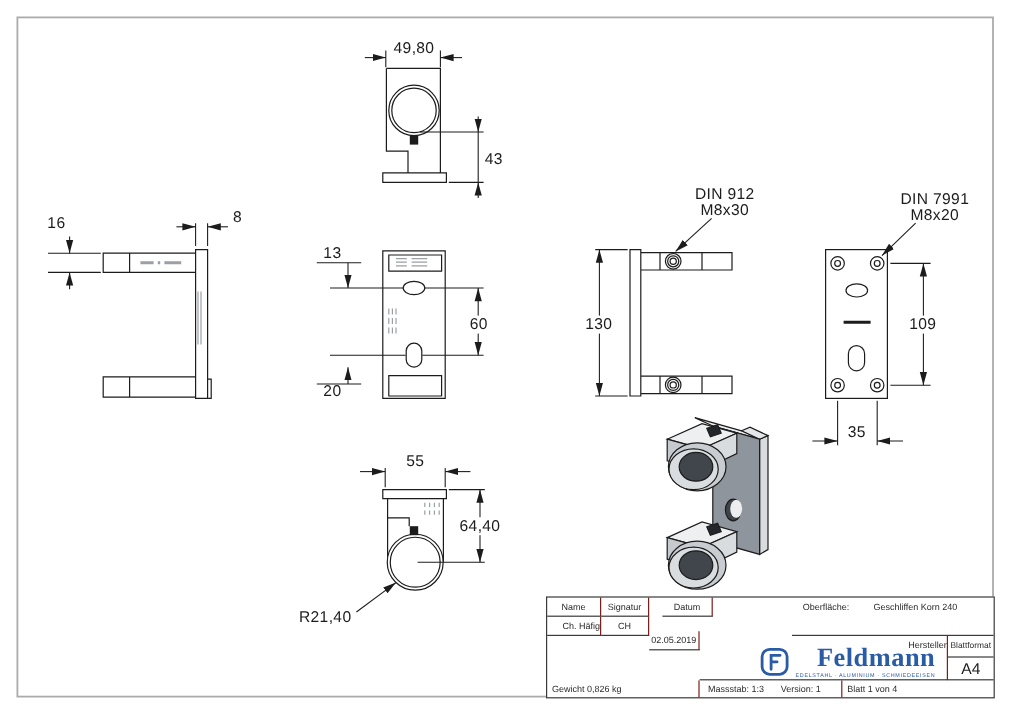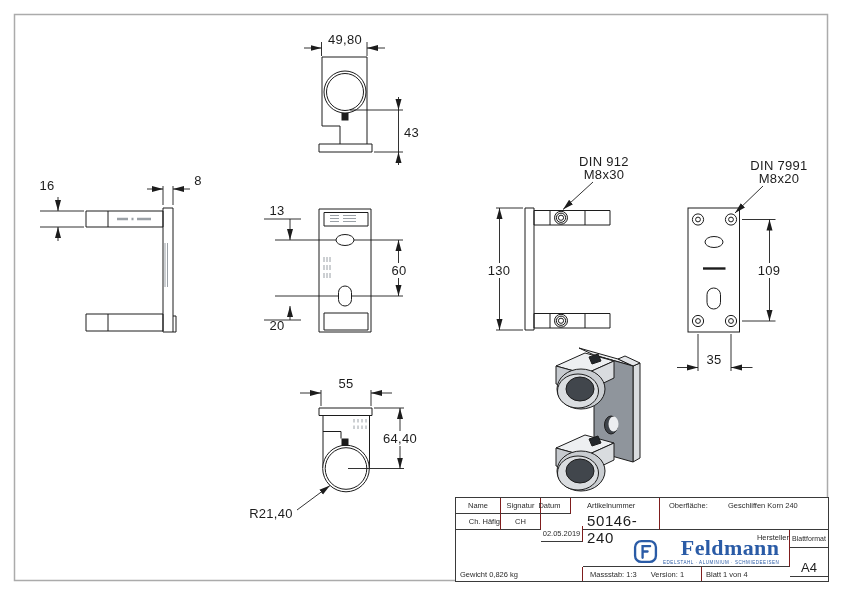--- a/index.html
+++ b/index.html
@@ -193,38 +193,34 @@
 
 
 <div class="tb">
 
   <div class="cell br bb ctr" style="left:0;top:0;width:45px;height:16px;">
     <span>Name</span>
   </div>
   <div class="cell br bb ctr" style="left:45px;top:0;width:40px;height:16px;">
     <span>Signatur</span>
   </div>
-  <div class="cell br bb ctr" style="left:73px;top:0;width:42px;height:16px;">
+  <div class="cell br bb ctr" style="left:96px;top:0;width:42px;height:16px;">
     <span>Datum</span>
   </div>
 
   <div class="cell br bb ctr" style="left:0;top:16px;width:45px;height:16px;justify-content:flex-end;">
     <span>Ch. Häfig</span>
   </div>
   <div class="cell br bb ctr" style="left:45px;top:16px;width:40px;height:16px;">
     <span>CH</span>
   </div>
   <div class="cell br bb ctr" style="left:85px;top:28px;width:42px;height:16px;">
     <span>02.05.2019</span>
   </div>
 
-  <div class="cell br bb" style="left:127px;top:0;width:77px;height:32px;">
-    <div style="padding:3px 0 0 4px;">Artikelnummer</div>
-    <div class="artnr" style="padding:2px 0 0 4px;">50146-240</div>
-  </div>
 
   <div class="cell bb" style="left:204px;top:0;width:168px;height:32px;padding:3px 0 0 9px;">
     <span>Oberfläche:</span>
     <span style="margin-left:18px;">Geschliffen Korn 240</span>
   </div>
 
 
   <div class="cell br bb" style="left:127px;top:32px;width:207px;height:37px;text-align:right;">
     <div style="padding:3px 0 0 4px;">Hersteller</div>
     <div class="logo-row">
@@ -235,21 +231,21 @@
       <div style="color:#2a5ba6;">
         <div class="logo-name">Feldmann</div>
         <div class="logo-tag">EDELSTAHL · ALUMINIUM · SCHMIEDEEISEN</div>
       </div>
     </div>
   </div>
 
   <div class="cell bb ctr" style="left:334px;top:32px;width:38px;height:18px;font-size:7px;">
     <span>Blattformat</span>
   </div>
-  <div class="cell bb ctr a4" style="left:334px;top:60px;width:38px;height:19px;">
+  <div class="cell bb ctr a4" style="left:334px;top:50px;width:38px;height:19px;">
     <span>A4</span>
   </div>
 
   <div class="cell br vctr" style="left:0;top:69px;width:127px;height:14px;padding-left:4px;">
     <span>Gewicht 0,826 kg</span>
   </div>
   <div class="cell br vctr" style="left:129px;top:69px;width:117px;height:14px;padding-left:5px;gap:14px;">
     <span>Massstab: 1:3</span>
     <span>Version: 1</span>
   </div>

